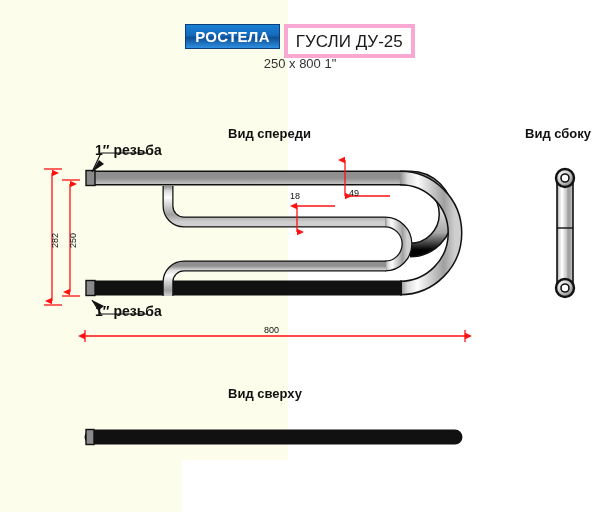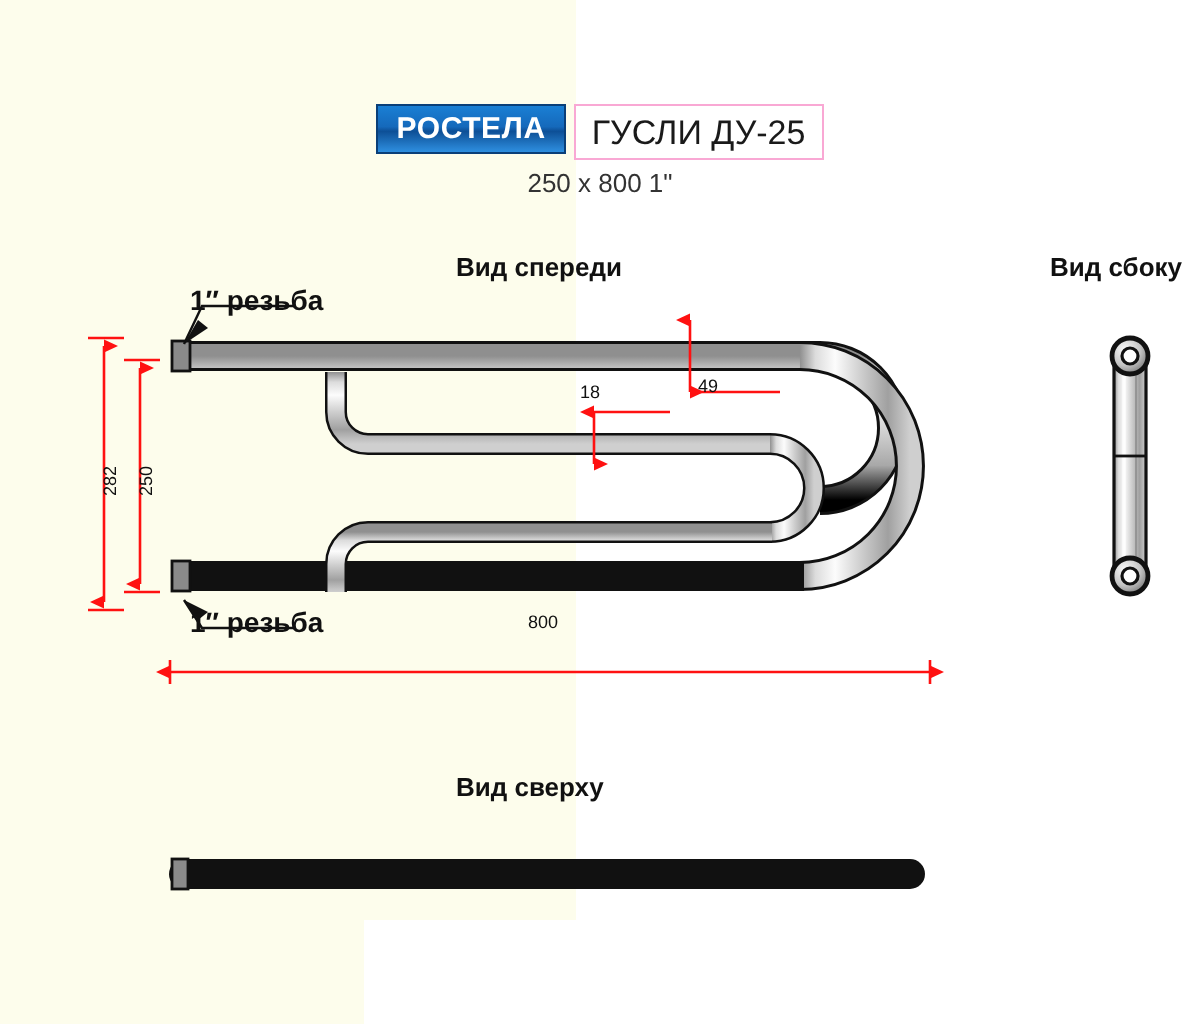--- a/index.html
+++ b/index.html
@@ -37,21 +37,20 @@
     background: #fdfdec;
   }
 
   
   #header {
     position: absolute;
     left: 0;
     top: 24px;
     width: 600px;
     text-align: center;
-    margin-top: 28px;
   }
   #brand-row {
     display: inline-flex;
     align-items: stretch;
     height: 25px;
   }
   #brand-badge {
     display: flex;
     align-items: center;
     justify-content: center;
@@ -64,21 +63,21 @@
     letter-spacing: 0.3px;
     line-height: 1;
   }
   #model-badge {
     display: flex;
     align-items: center;
     justify-content: center;
     padding: 13px 8px;
     margin-left: 4px;
     background: #ffffff;
-    border: 1px solid #f9a8d4;
+    border: 4px solid #f9a8d4;
     color: #1a1a1a;
     font-size: 17px;
     line-height: 1;
   }
   #size-line {
     margin-top: 7px;
     font-size: 13px;
     color: #333333;
   }
 
@@ -277,18 +276,18 @@
     <path d="M 92 172 L 99 160 L 104 164 Z" fill="#111111"></path>
 
     <path d="M 92 300 L 101 314 L 148 314" fill="none" stroke="#111111" stroke-width="1.2"></path>
     <path d="M 92 300 L 99 310 L 104 306 Z" fill="#111111"></path>
   </svg>
 
   <div class="dim-text dim-vert" style="left:50px; top:248px;">282</div>
   <div class="dim-text dim-vert" style="left:68px; top:248px;">250</div>
   <div class="dim-text" style="left:349px; top:188px;">49</div>
   <div class="dim-text" style="left:290px; top:191px;">18</div>
-  <div class="dim-text" style="left:264px; top:306px;">800</div>
+  <div class="dim-text" style="left:264px; top:325px;">800</div>
 
   <div class="callout" style="left:95px; top:142px;">1″ резьба</div>
   <div class="callout" style="left:95px; top:303px;">1″ резьба</div>
 
 </div>
 
 </body></html>

